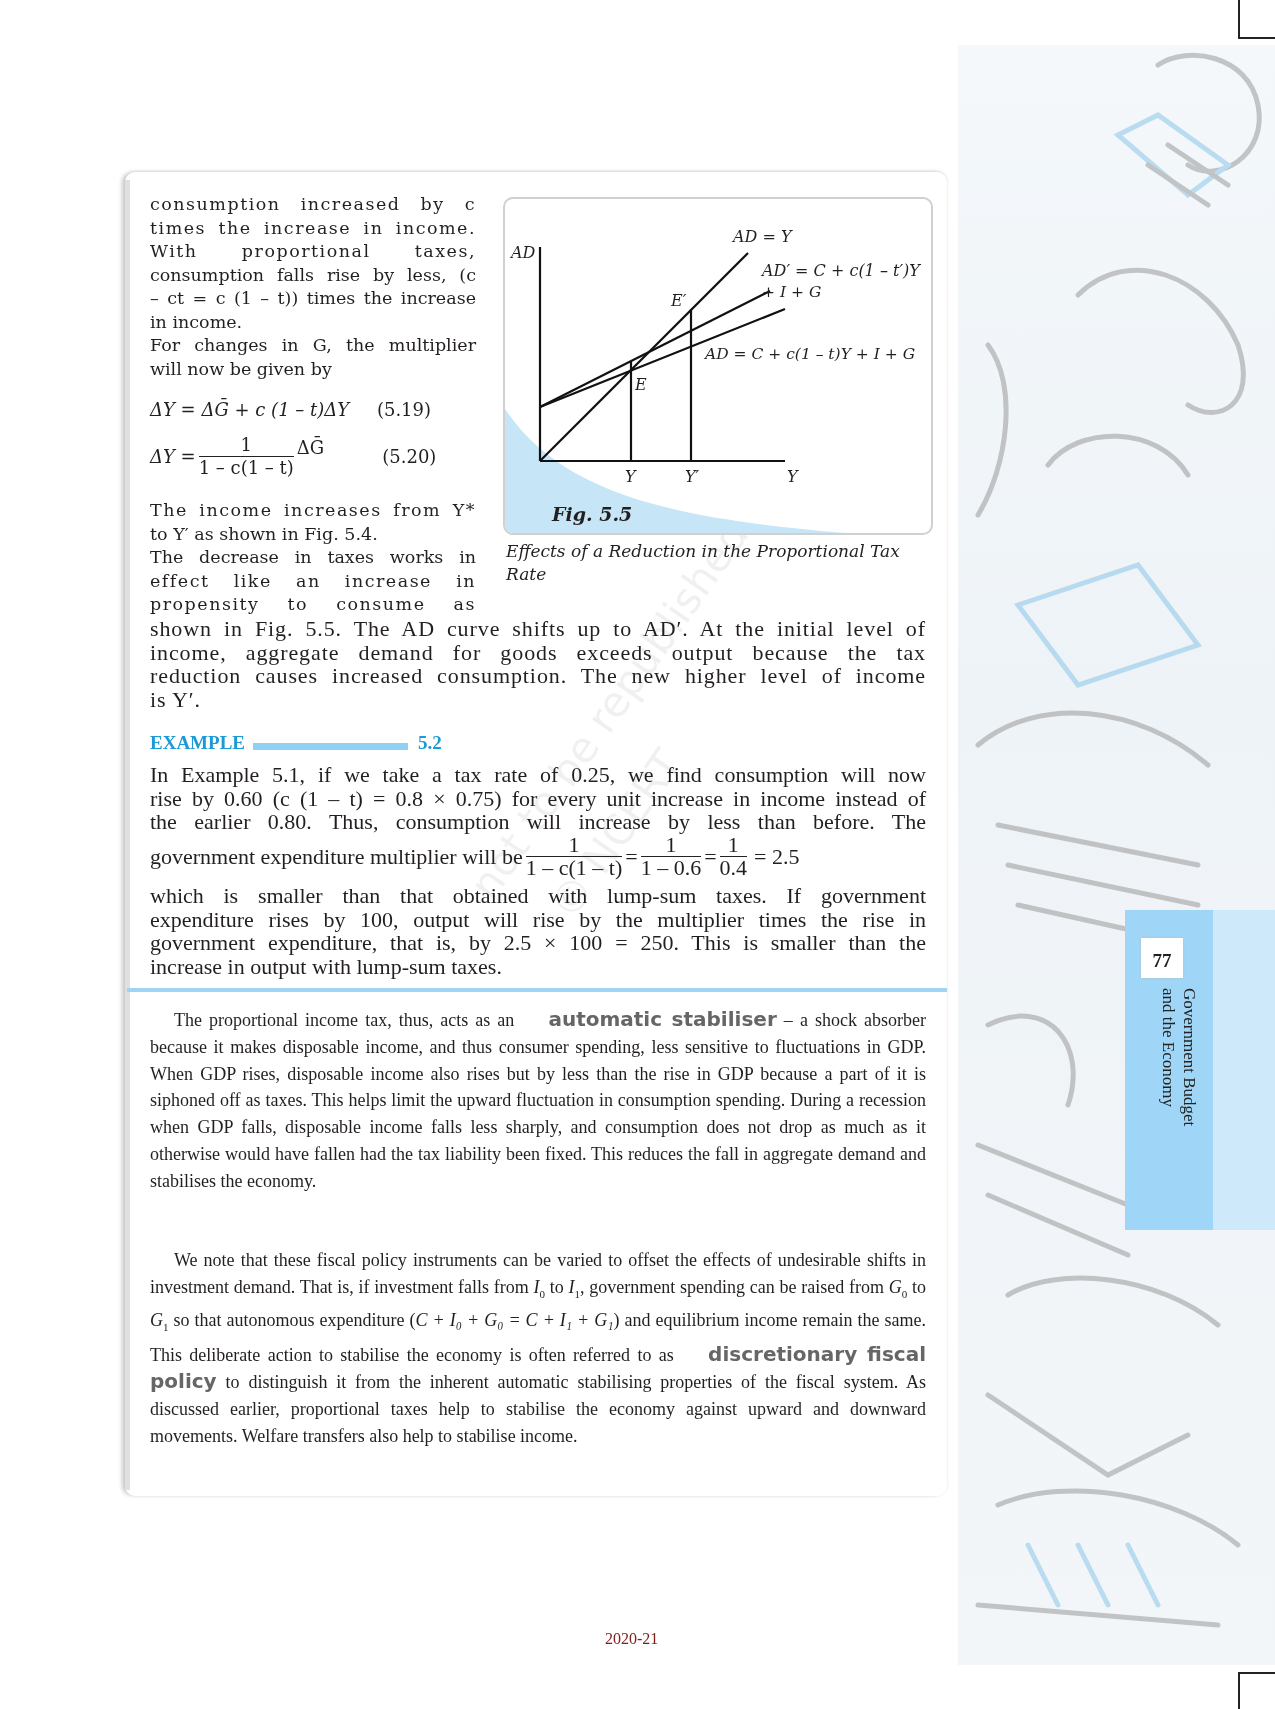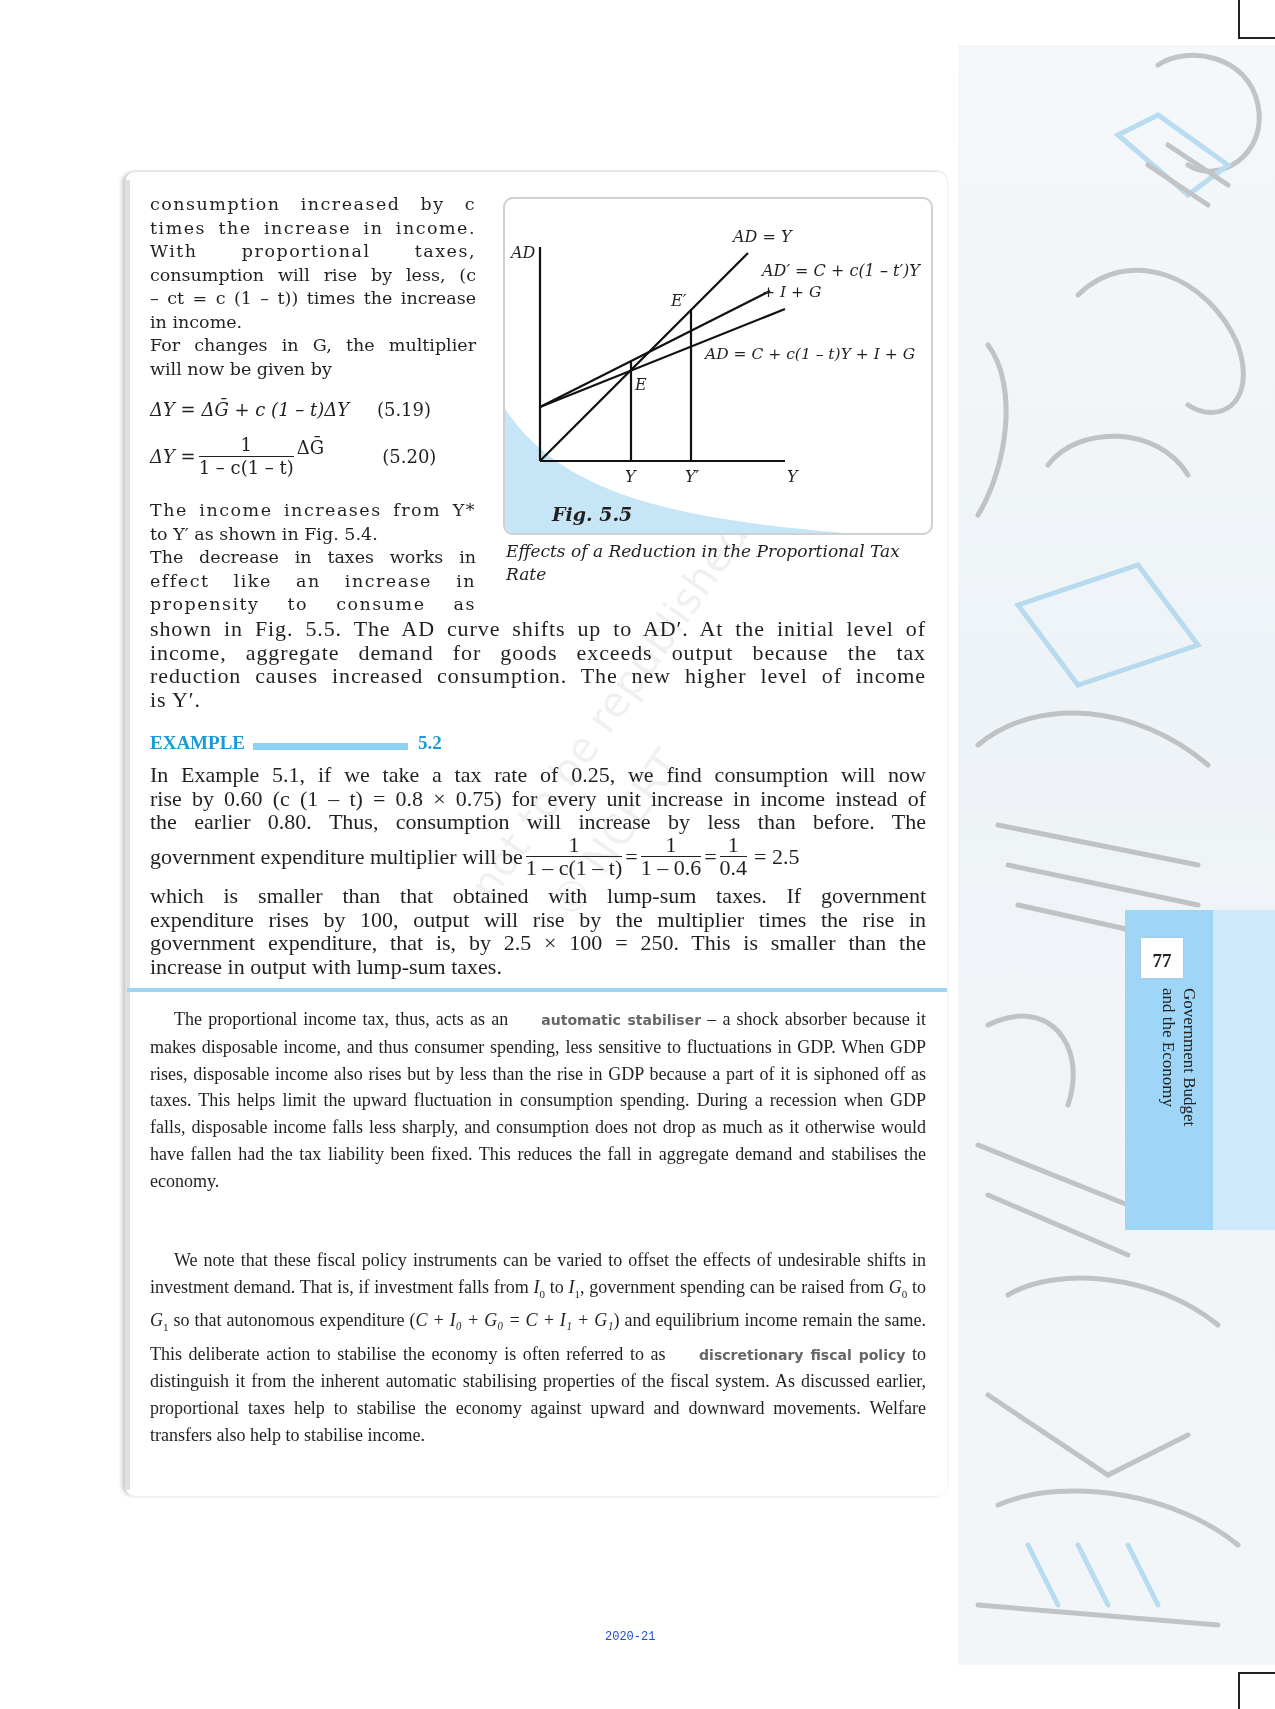--- a/index.html
+++ b/index.html
@@ -44,32 +44,32 @@
   .fig-label { position:absolute; left:515px; top:503px; font-family:"DejaVu Serif", serif; font-weight:bold;
                font-style:italic; font-size:19px;margin-left:37px; }
   .fig-caption { position:absolute; left:506px; top:540px; width:430px; font-style:italic; font-size:17px; line-height:23px; }
 
   .example-head { position:absolute; left:150px; top:730px; height:26px; display:flex; align-items:center; }
   .example-word { color:#1b9ad6; font-family:"Liberation Serif", serif; font-weight:bold; font-size:19px; }
   .example-bar { display:inline-block; width:155px; height:7px; background:#8dd1f4; margin:6px 8px 0 8px; }
   .example-no { color:#1b9ad6; font-family:Liberation Serif, serif; font-weight:bold; font-size:19px; margin-left:2px; }
 
   .blue-rule { position:absolute; left:127px; top:988px; width:820px; height:4px; background:#9fd4f3; }
-  .bold-term { font-weight:bold; color:#666; font-family:"DejaVu Sans", sans-serif; font-size:14px;margin-left:27px; }
+  .bold-term { font-weight:bold; color:#666; font-family:"DejaVu Sans", sans-serif; font-size:20px;margin-left:27px; }
   sub { font-size:11px; }
   .frac { display:inline-block; vertical-align:middle; text-align:center; margin:0 3px; }
   .frac .n { display:block; border-bottom:1.5px solid #222; padding:0 2px; line-height:22px; }
   .frac .d { display:block; line-height:22px; }
 
   .watermark { position:absolute; left:460px; top:880px; transform:rotate(-55deg); transform-origin:left top;
                font-family:"DejaVu Sans", sans-serif; font-size:42px; color:rgba(0,0,0,0.06); white-space:nowrap; }
   .watermark2 { position:absolute; left:540px; top:900px; transform:rotate(-55deg); transform-origin:left top;
                font-family:"DejaVu Sans", sans-serif; font-size:42px; color:rgba(0,0,0,0.06); white-space:nowrap; }
 
-  .footer-year { position:absolute; left:605px; top:1630px; font-family:Liberation Mono, monospace; font-size:12px; color:#1d4ed8; }
+  .footer-year { position:absolute; left:605px; top:1630px; font-family:Liberation Serif, serif; font-size:16px; color:#7f1d1d; }
 </style>
 </head>
 <body>
 
 <div class="crop crop-tr"></div>
 <div class="crop crop-br"></div>
 
 <div class="sketch">
   <svg width="317" height="1620" viewBox="0 0 317 1620" fill="none" stroke="#9a9a9a" stroke-width="5" stroke-linecap="round" opacity="0.55">
     <path d="M200 20 C230 0 290 10 300 60 C310 110 260 140 230 120"></path>
@@ -102,21 +102,21 @@
 <div class="box"></div>
 <div class="box-left"></div>
 
 <div class="watermark">not to be republished</div>
 <div class="watermark2">© NCERT</div>
 
 <div class="col-text" style="top:193px;">
   <span class="seg just wide">consumption increased by  c</span>
   <span class="seg just wide">times the increase in income.</span>
   <span class="seg just wide">With    proportional    taxes,</span>
-  <span class="seg just">consumption will rise by less, (c</span>
+  <span class="seg just">consumption falls rise by less, (c</span>
   <span class="seg just">– ct = c (1 – t)) times the increase</span>
   <span class="seg">in income.</span>
   <span class="seg just">For changes in G, the multiplier</span>
   <span class="seg">will now be given by</span>
 </div>
 
 <div class="eq" style="top:399px;">
   <i>ΔY = ΔḠ  + c (1 – t)ΔY</i>
   <span style="margin-left:22px">(5.19)</span>
 </div>

